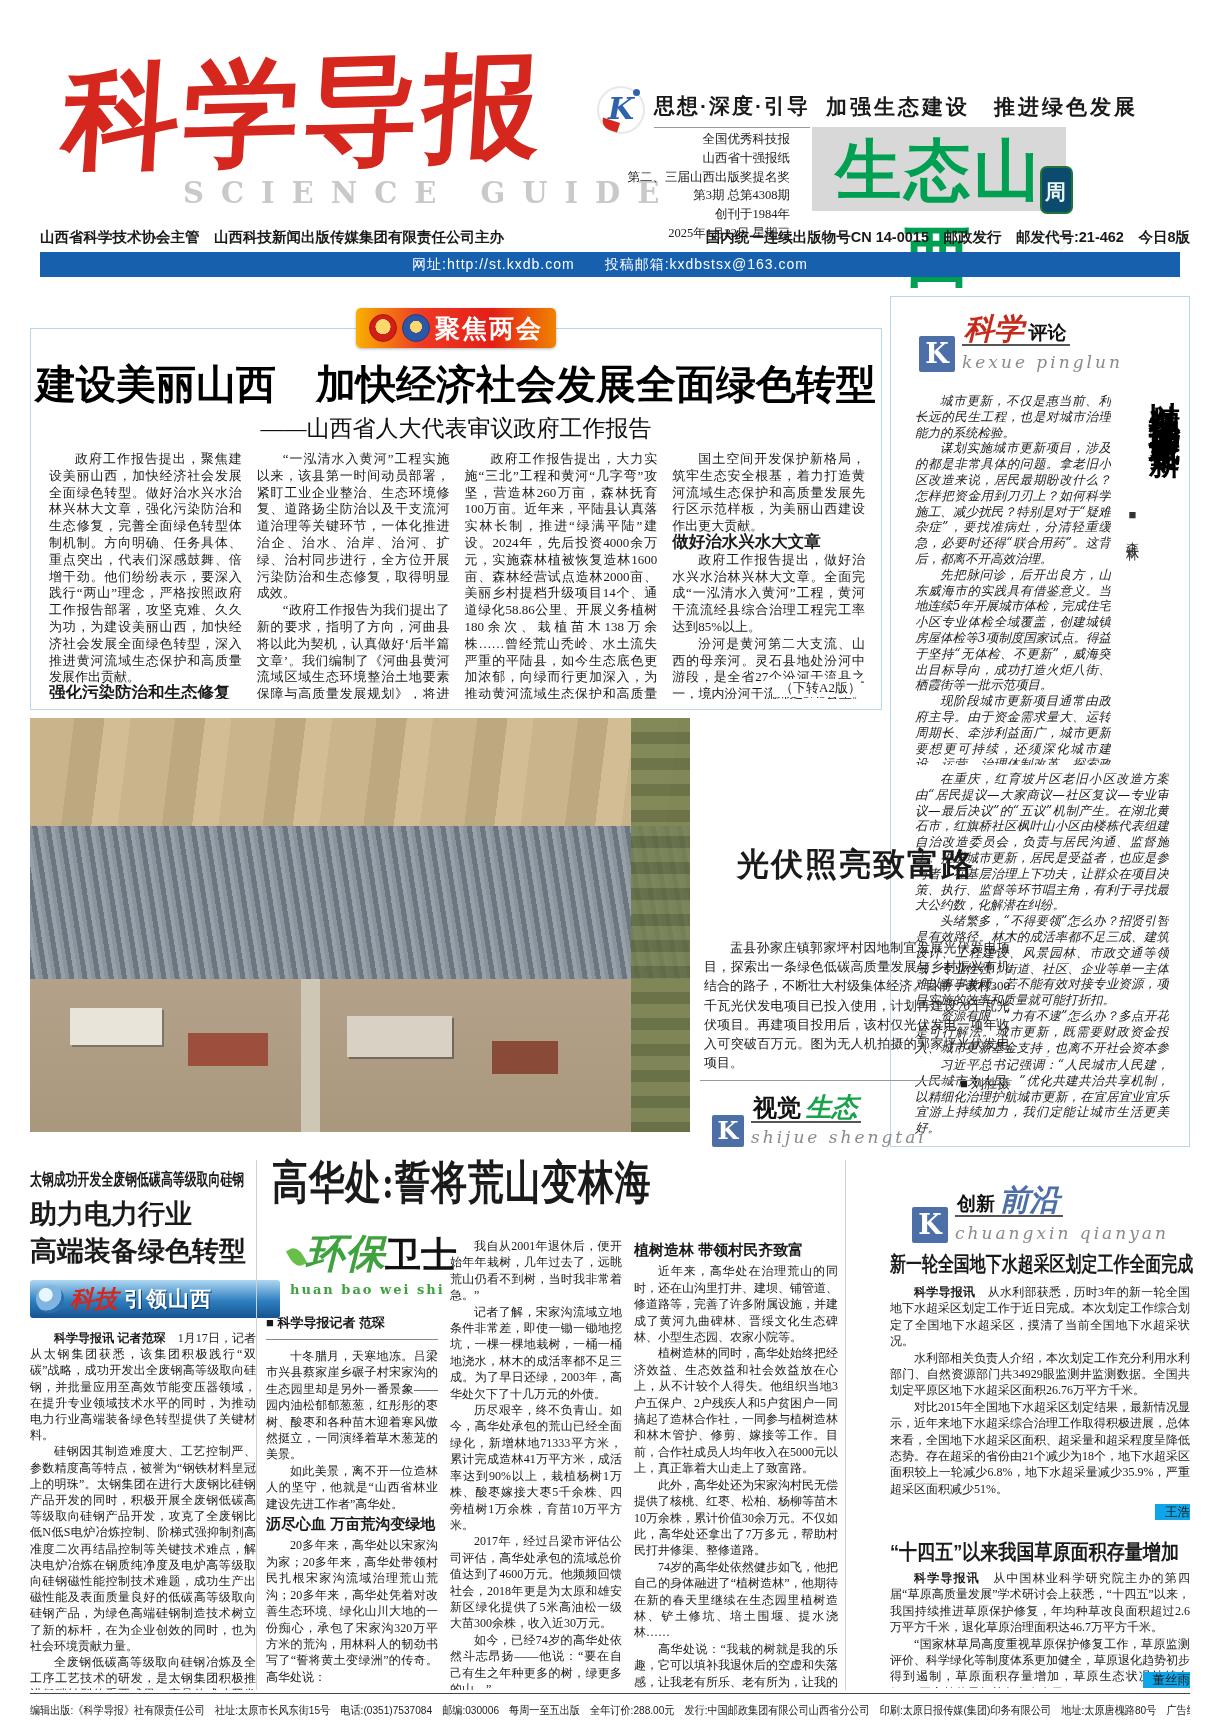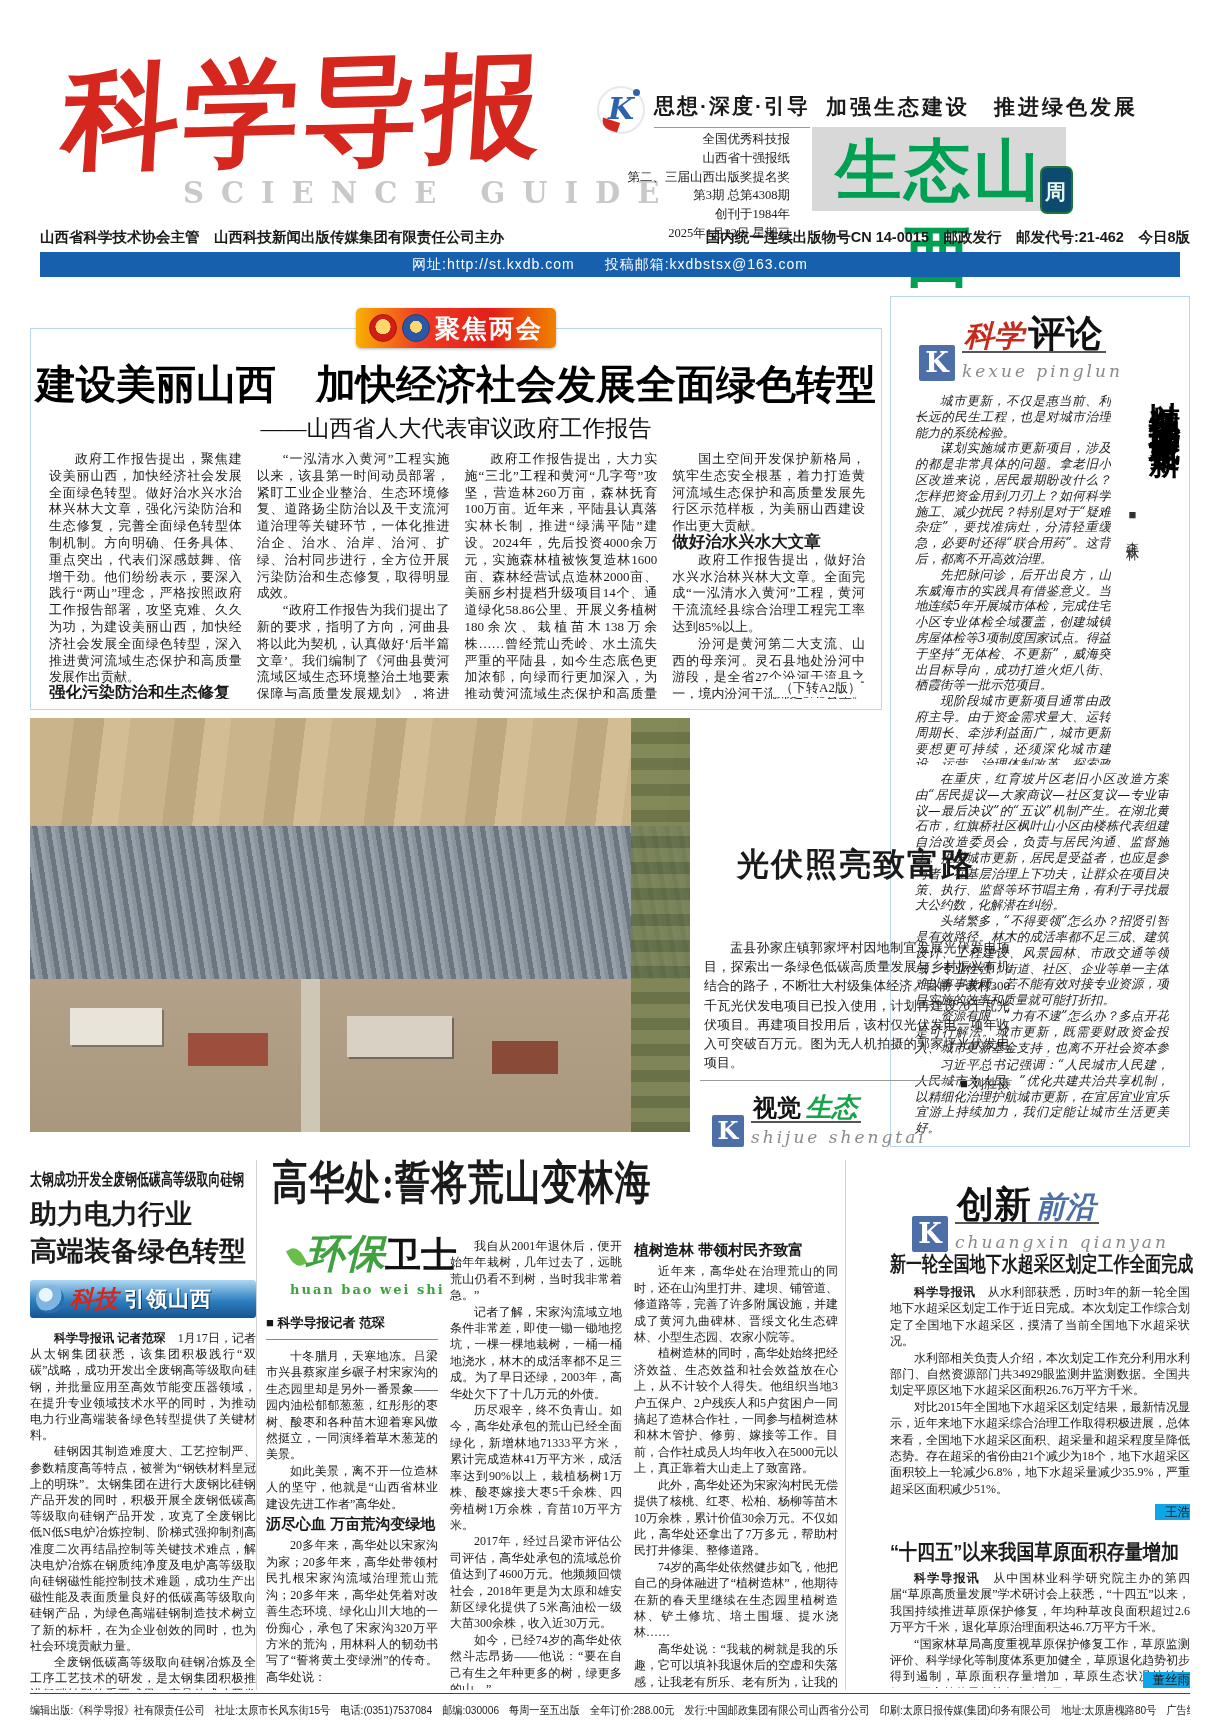--- a/index.html
+++ b/index.html
@@ -62,21 +62,21 @@
   .jump{position:absolute;right:20px;bottom:12px;background:#fff;padding-left:8px;
     font-size:13px;font-family:"Liberation Serif",serif;}
 
   
   .comm-box{left:890px;top:296px;width:300px;height:851px;border:1px solid #b9d7ea;box-sizing:border-box;}
   .sec-header{display:flex;align-items:flex-end;gap:7px;}
   .sec-k{width:36px;height:36px;background:#4d6fa8;color:#fff;text-align:center;line-height:36px;
     font-family:"DejaVu Serif",serif;font-weight:bold;font-size:27px;border-radius:2px;}
   .sec-wrap{border-bottom:2px solid #555;padding:0 4px 2px 2px;}
   .sec-red{color:#c62a1c;font-family:"DejaVu Serif",serif;font-style:italic;font-weight:bold;font-size:30px;}
-  .sec-black{color:#111;font-size:37px;font-weight:900;}
+  .sec-black{color:#111;font-size:19px;font-weight:900;}
   .sec-blue{color:#4d6fa8;font-family:"DejaVu Serif",serif;font-style:italic;font-weight:bold;font-size:30px;}
   .sec-pinyin{font-family:"DejaVu Serif",serif;font-style:italic;color:#8a8a8a;font-size:17px;
     letter-spacing:3px;margin-top:2px;}
   .comm-header{position:absolute;left:28px;top:12px;}
   .comm-topcol{position:absolute;left:24px;top:96px;width:196px;height:372px;overflow:hidden;
     font-family:"DejaVu Serif",serif;font-style:italic;font-size:12.5px;line-height:15.8px;text-align:justify;}
   .comm-topcol p,.comm-wide p{margin:0;text-indent:2em;}
   .comm-byline{position:absolute;left:232px;top:210px;writing-mode:vertical-rl;
     font-size:13px;letter-spacing:3px;color:#333;}
   .comm-vtitle{position:absolute;left:252px;top:80px;height:420px;writing-mode:vertical-rl;
@@ -110,21 +110,21 @@
   .sig-rule{left:700px;top:1080px;width:312px;border-top:1px solid #9a9a9a;height:0;}
   .sig{left:712px;top:1090px;}
   .sig .sec-k{width:32px;height:32px;line-height:32px;font-size:24px;}
   .sig-black{color:#111;font-size:24px;font-weight:900;}
   .sig-green{color:#17a24b;font-family:"DejaVu Serif",serif;font-style:italic;font-weight:bold;font-size:26px;}
 
   
   .steel-kicker{left:30px;top:1168px;width:226px;font-size:17px;font-weight:bold;white-space:nowrap;
     transform:scaleX(.70);transform-origin:left;}
   .steel-headline{left:30px;top:1196px;width:226px;font-size:27px;font-weight:900;line-height:37px;}
-  .steel-banner{left:30px;top:1280px;width:226px;height:38px;border-radius:3px;
+  .steel-banner{left:30px;top:1280px;width:250px;height:38px;border-radius:3px;
     background:linear-gradient(180deg,#aed8f2 0%,#2e7fc0 55%,#16548f 100%);
     display:flex;align-items:center;gap:6px;padding-left:6px;box-sizing:border-box;}
   .globe{width:28px;height:28px;border-radius:50%;
     background:radial-gradient(circle at 35% 35%,#eaf6ff 0 25%,#7fb5e0 28% 60%,#2a6fae 62% 100%);}
   .banner-red{color:#d5271d;font-family:"DejaVu Serif",serif;font-style:italic;font-weight:bold;font-size:24px;}
   .banner-white{color:#fff;font-weight:900;font-size:21px;letter-spacing:1px;text-shadow:1px 1px 0 #123c66;}
   .steel-body{left:30px;top:1330px;width:226px;height:360px;overflow:hidden;
     font-family:"Liberation Serif",serif;font-size:12px;line-height:16.2px;text-align:justify;}
   .steel-body p{margin:0;text-indent:2em;}
   .lead-bold{font-weight:bold;font-family:"Liberation Sans",sans-serif;}

